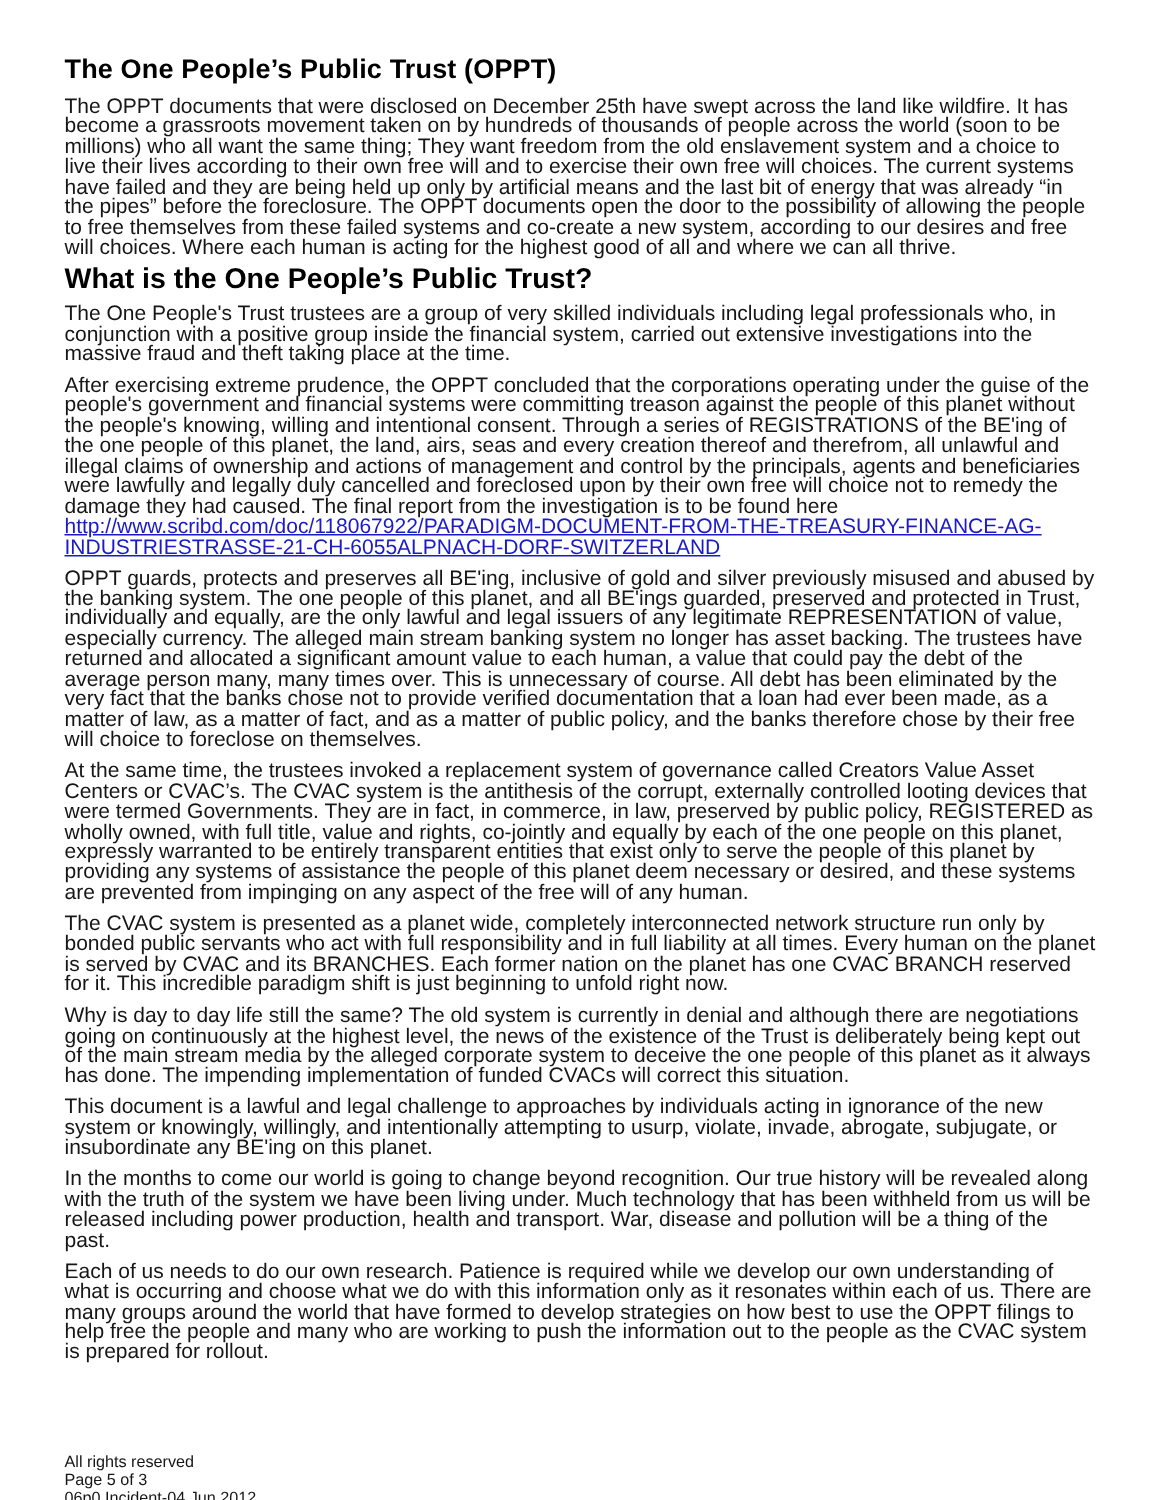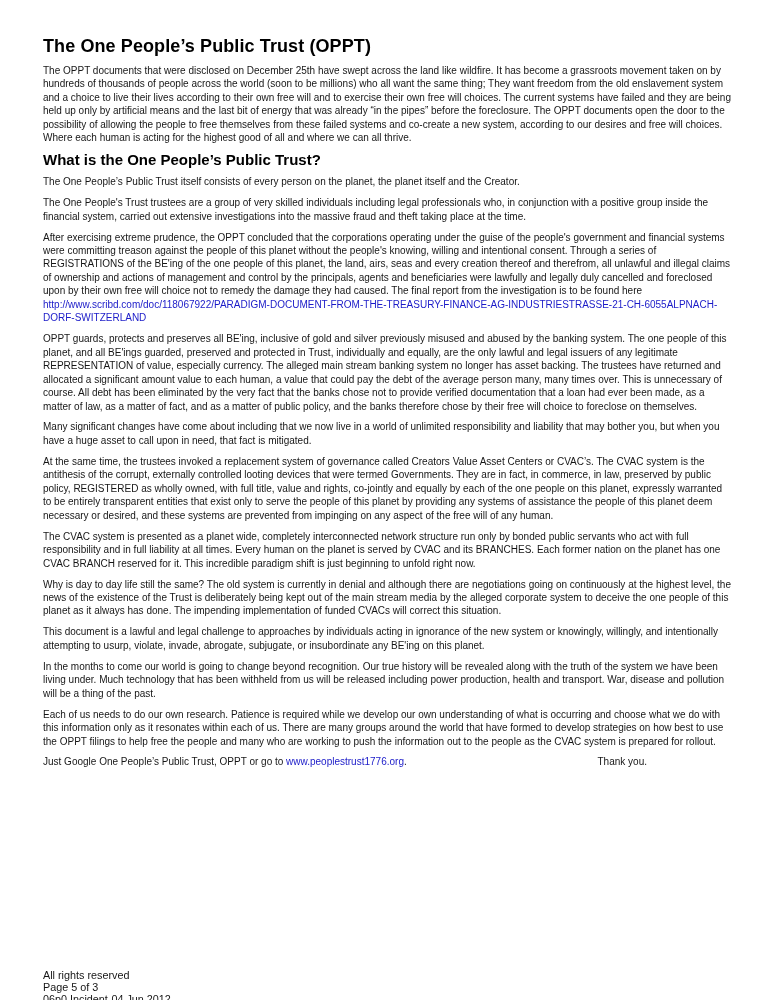--- a/index.html
+++ b/index.html
@@ -20,34 +20,35 @@
   }
   h1 {
     font-size: 18px;
     line-height: 24px;
     margin: 0 0 6px 0;
     font-weight: bold;
     color: #000000;
     letter-spacing: 0.1px;
   }
   h2 {
-    font-size: 15px;
+    font-size: 19px;
     line-height: 16px;
     margin: 5px 0 7px 0;
     font-weight: bold;
     color: #000000;
   }
   p {
-    font-size: 10px;
+    font-size: 14px;
     line-height: 13.45px;
     margin: 0 0 7.5px 0;
     text-align: left;
   }
   a.doclink {
     color: #1a1ac8;
+    text-decoration: underline;
     cursor: pointer;
     word-break: normal;
   }
   .closing {
     position: relative;
   }
   .thanks {
     position: absolute;
     top: 0;
     right: 84px;
@@ -70,45 +71,42 @@
 <body>
 
 <div class="page">
 
   <h1>The One People’s Public Trust (OPPT)</h1>
 
   <p>The OPPT documents that were disclosed on December 25th have swept across the land like wildfire.  It has become a grassroots movement taken on by hundreds of thousands of people across the world (soon to be millions) who all want the same thing; They want freedom from the old enslavement system and a choice to live their lives according to their own free will and to exercise their own free will choices. The current systems have failed and they are being held up only by artificial means and the last bit of energy that was already “in the pipes” before the foreclosure.  The OPPT documents open the door to the possibility of allowing the people to free themselves from these failed systems and co-create a new system, according to our desires and free will choices. Where each human is acting for the highest good of all and where we can all thrive.</p>
 
   <h2>What is the One People’s Public Trust?</h2>
 
-  <p>The One People’s Public Trust itself consists of every person on the planet, the planet itself and the Creator.</p>
 
   <p>The One People's Trust trustees are a group of very skilled individuals including legal professionals who, in conjunction with a positive group inside the financial system, carried out extensive investigations into the massive fraud and theft taking place at the time.</p>
 
   <p><span>After exercising extreme prudence, the OPPT concluded that the corporations operating under the guise of the people's government and financial systems were committing treason against the people of this planet without the people's knowing, willing and intentional consent.  Through a series of REGISTRATIONS of the BE'ing of the one people of this planet, the land, airs, seas and every creation thereof and therefrom, all unlawful and illegal claims of ownership and actions of management and control by the principals, agents and beneficiaries were lawfully and legally duly cancelled and foreclosed upon by their own free will choice not to remedy the damage they had caused.  The final report from the investigation is to be found here</span> <a class="doclink">http://www.scribd.com/doc/118067922/PARADIGM-DOCUMENT-FROM-THE-TREASURY-FINANCE-AG-INDUSTRIESTRASSE-21-CH-6055ALPNACH-DORF-SWITZERLAND</a></p>
 
   <p>OPPT guards, protects and preserves all BE'ing, inclusive of gold and silver previously misused and abused by the banking system. The one people of this planet, and all BE'ings guarded, preserved and protected in Trust, individually and equally, are the only lawful and legal issuers of any legitimate REPRESENTATION of value, especially currency. The alleged main stream banking system no longer has asset backing. The trustees have returned and allocated a significant amount value to each human, a value that could pay the debt of the average person many, many times over. This is unnecessary of course. All debt has been eliminated by the very fact that the banks chose not to provide verified documentation that a loan had ever been made, as a matter of law, as a matter of fact, and as a matter of public policy, and the banks therefore chose by their free will choice to foreclose on themselves.</p>
 
-  <p>Many significant changes have come about including that we now live in a world of unlimited responsibility and liability that may bother you, but when you have a huge asset to call upon in need, that fact is mitigated.</p>
 
   <p>At the same time, the trustees invoked a replacement system of governance called Creators Value Asset Centers or CVAC’s. The CVAC system is the antithesis of the corrupt, externally controlled looting devices that were termed Governments. They are in fact, in commerce, in law, preserved by public policy, REGISTERED as wholly owned, with full title, value and rights, co-jointly and equally by each of the one people on this planet, expressly warranted to be entirely transparent entities that exist only to serve the people of this planet by providing any systems of assistance the people of this planet deem necessary or desired, and these systems are prevented from impinging on any aspect of the free will of any human.</p>
 
   <p>The CVAC system is presented as a planet wide, completely interconnected network structure run only by bonded public servants who act with full responsibility and in full liability at all times. Every human on the planet is served by CVAC and its BRANCHES. Each former nation on the planet has one CVAC BRANCH reserved for it. This incredible paradigm shift is just beginning to unfold right now.</p>
 
   <p>Why is day to day life still the same? The old system is currently in denial and although there are negotiations going on continuously at the highest level, the news of the existence of the Trust is deliberately being kept out of the main stream media by the alleged corporate system to deceive the one people of this planet as it always has done. The impending implementation of funded CVACs will correct this situation.</p>
 
 
   <p>This document is a lawful and legal challenge to approaches by individuals acting in ignorance of the new system or knowingly, willingly, and intentionally attempting to usurp, violate, invade, abrogate, subjugate, or insubordinate any BE'ing on this planet.</p>
 
 
   <p>In the months to come our world is going to change beyond recognition. Our true history will be revealed along with the truth of the system we have been living under. Much technology that has been withheld from us will be released including power production, health and transport. War, disease and pollution will be a thing of the past.</p>
 
   <p>Each of us needs to do our own research. Patience is required while we develop our own understanding of what is occurring and choose what we do with this information only as it resonates within each of us. There are many groups around the world that have formed to develop strategies on how best to use the OPPT filings to help free the people and many who are working to push the information out to the people as the CVAC system is prepared for rollout.</p>
 
-  <p class="closing"><span>Just Google One People’s Public Trust, OPPT or go to </span><a class="doclink">www.peoplestrust1776.org</a><span>.</span><span class="thanks">Thank you.</span></p>
 
 </div>
 
 <div class="footer">
   <span>All rights reserved</span>
   <span>Page 5 of 3</span>
   <span>06p0 Incident-04 Jun 2012</span>
 </div>
 
 </body></html>

